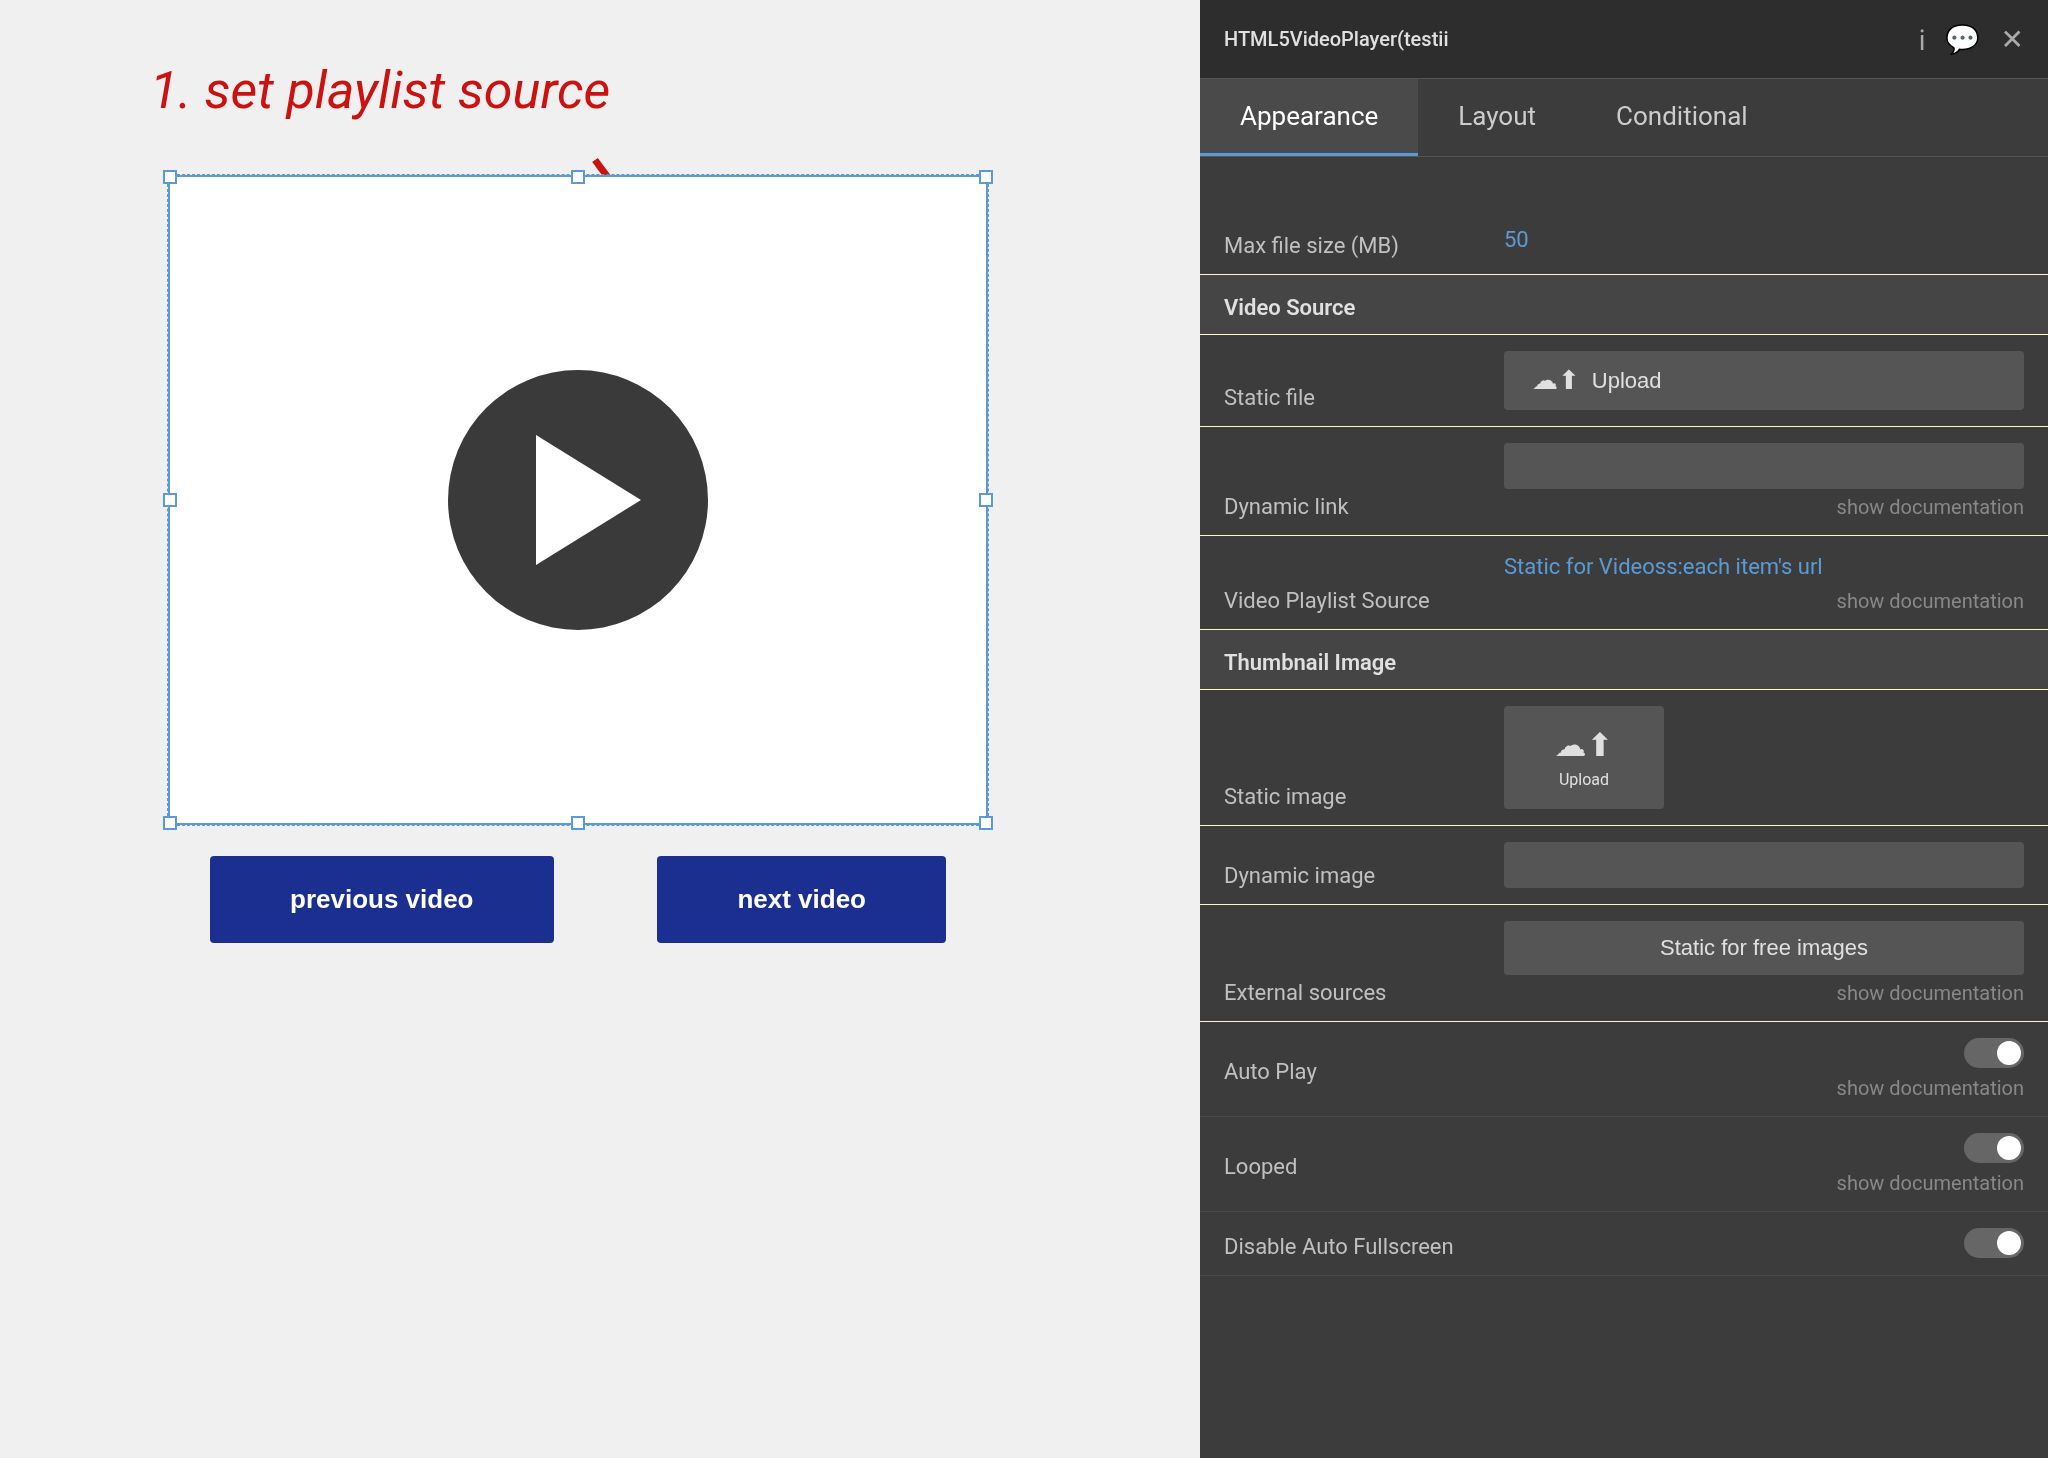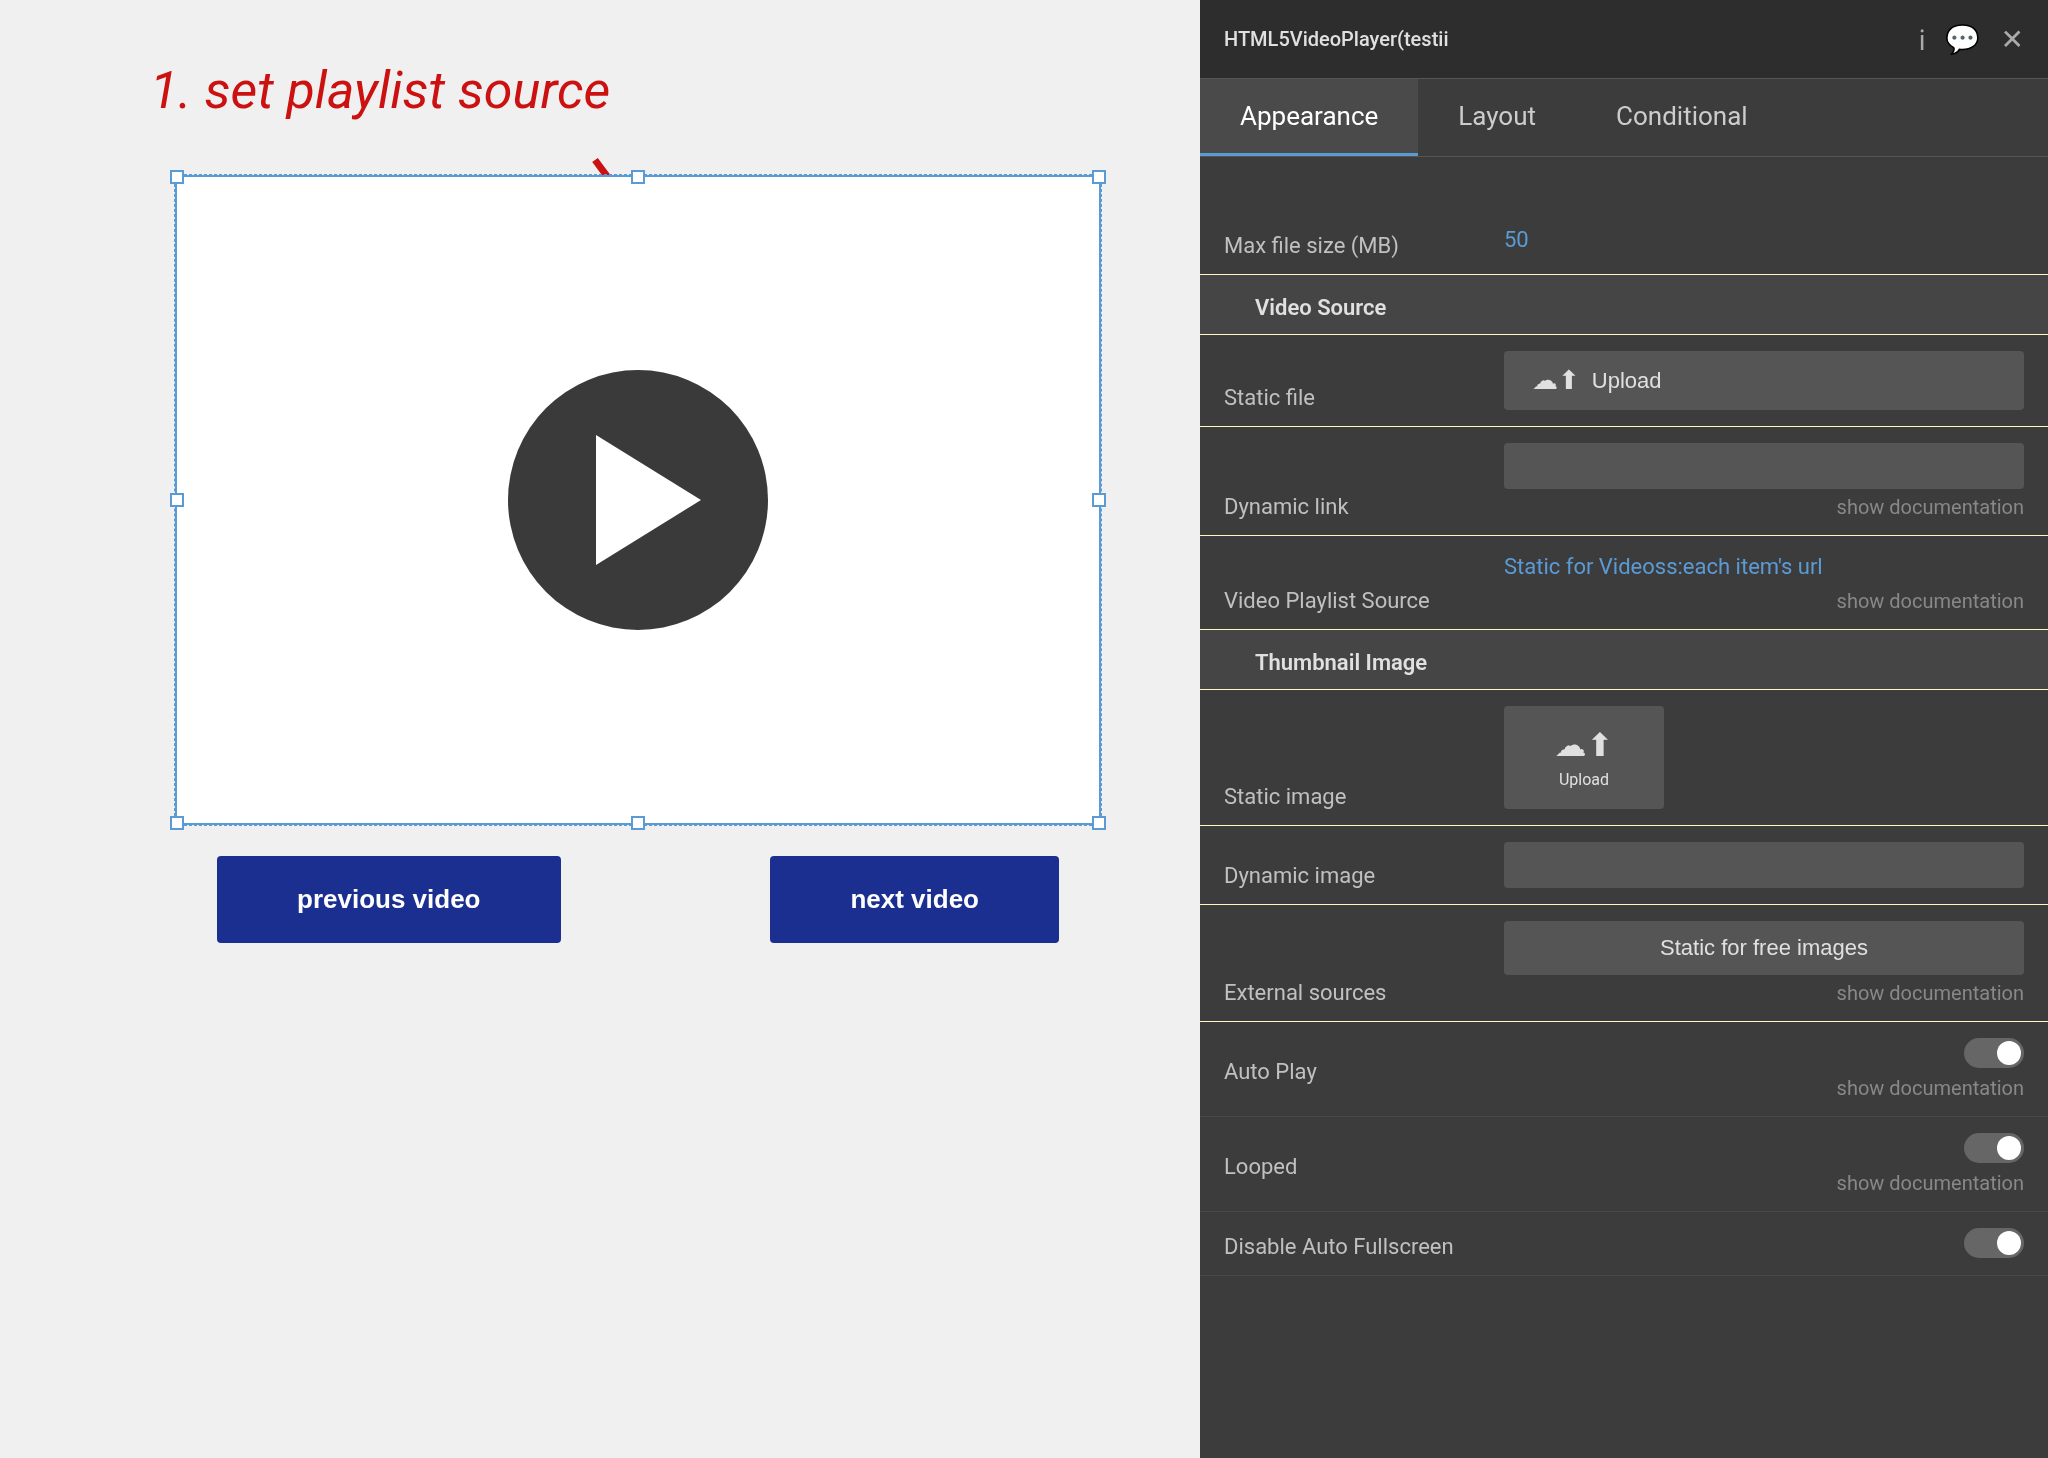--- a/index.html
+++ b/index.html
@@ -39,22 +39,22 @@
       left: 0;
       width: 1200px;
       height: 900px;
       pointer-events: none;
     }
 
     
     .video-widget {
       position: absolute;
       top: 175px;
-      left: 175px;
-      width: 926px;
+      left: 168px;
+      width: 820px;
       height: 650px;
       background: white;
       border: 2px solid #5b9bd5;
       outline: 1px dashed #5b9bd5;
     }
 
     
     .handle {
       position: absolute;
       width: 14px;
@@ -202,21 +202,20 @@
       font-size: 22px;
       min-width: 280px;
       padding-top: 6px;
       flex-shrink: 0;
     }
 
     .prop-label.section {
       color: #e0e0e0;
       font-size: 22px;
       font-weight: 600;
-      margin-left: 31px;
     }
 
     .prop-value {
       flex: 1;
       display: flex;
       flex-direction: column;
       gap: 6px;
     }
 
     .value-text {

